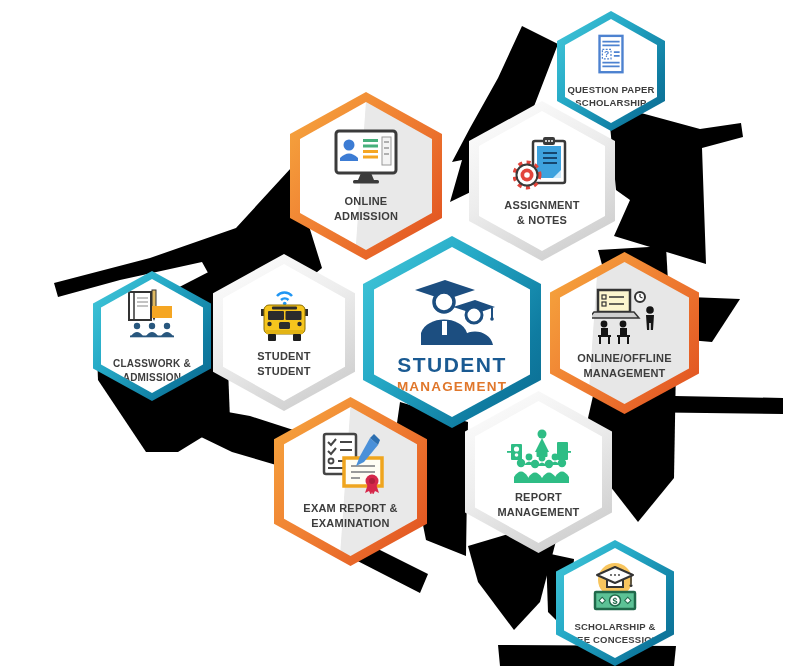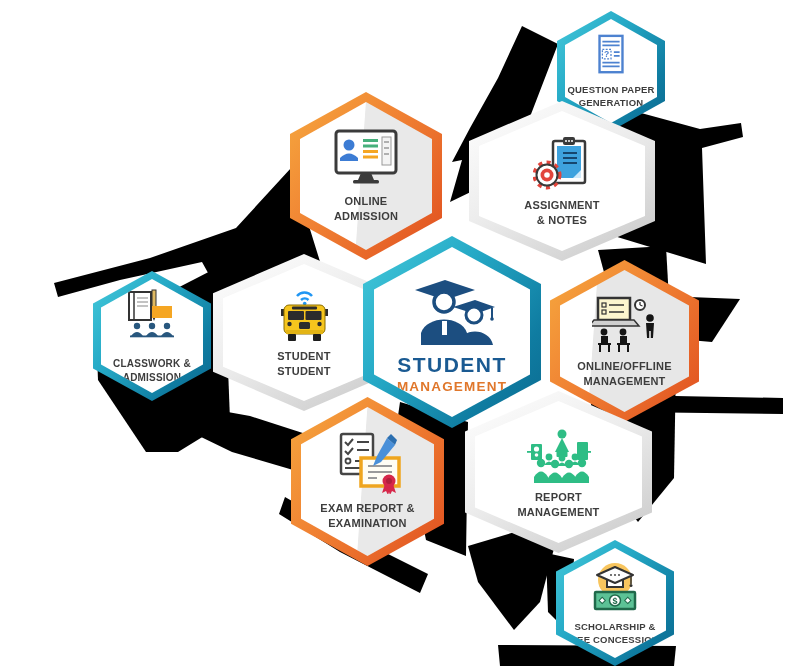--- a/index.html
+++ b/index.html
@@ -14,38 +14,38 @@
   }
   .hex-inner{
     position:absolute;inset:10px;background:#ffffff;
     clip-path:polygon(50% 0%,100% 25%,100% 75%,50% 100%,0% 75%,0% 25%);
     display:flex;flex-direction:column;align-items:center;justify-content:center;
     text-align:center;
   }
   .thin .hex-inner{inset:8px;}
   .b-teal{background:linear-gradient(128deg,#45cadb 0%,#25a9c6 38%,#0f7ca1 76%,#0b6a90 100%);}
   .b-orange{background:linear-gradient(128deg,#f6a93e 0%,#f08133 45%,#e04e1f 100%);}
-  .b-silver{background:linear-gradient(150deg,#ffffff 0%,#ededed 45%,#c7c7c7 100%);padding-left:40px;}
+  .b-silver{background:linear-gradient(150deg,#ffffff 0%,#ededed 45%,#c7c7c7 100%);}
   .split45{background:linear-gradient(94deg,#ffffff 46%,#e9e9e9 46.6%);}
   .split30{background:linear-gradient(94deg,#ffffff 27%,#e7e7e7 27.6%);}
   .lbl{font-weight:700;font-size:11px;line-height:1.35;color:#3d3d3d;letter-spacing:.2px;margin-top:7px;}
   .lbl span{display:block;}
   .lbl-s{font-size:9.5px;}
   .lbl-m{font-size:10px;margin-top:19px;}
   .icon{display:flex;align-items:center;justify-content:center;}
   
   .hx-qp{left:557px;top:11px;width:108px;height:120px;}
   .hx-oa{left:290px;top:92px;width:152px;height:168px;}
   .hx-an{left:469px;top:101px;width:146px;height:160px;}
   .hx-cw{left:93px;top:271px;width:118px;height:130px;}
   .hx-st{left:213px;top:254px;width:142px;height:157px;}
   .hx-sm{left:363px;top:236px;width:178px;height:192px;}
   .hx-sm .hex-inner{inset:11px;}
-  .hx-oo{left:550px;top:260px;width:149px;height:162px;}
-  .hx-er{left:291px;top:397px;width:153px;height:169px;}
+  .hx-oo{left:550px;top:252px;width:149px;height:162px;}
+  .hx-er{left:274px;top:397px;width:153px;height:169px;}
   .hx-em{left:465px;top:391px;width:147px;height:162px;}
   .hx-sc{left:556px;top:540px;width:118px;height:126px;}
   
   .ttl1{font-weight:700;font-size:21px;letter-spacing:1.5px;color:#1a5a92;margin-top:8px;}
   .ttl2{font-weight:700;font-size:13.5px;letter-spacing:1.2px;color:#e0772b;margin-top:2px;}
 </style>
 </head>
 <body>
 
 <div id="stage">
@@ -81,21 +81,21 @@
               <line x1="26" y1="24" x2="32" y2="24"></line>
             <line x1="14" y1="31" x2="32" y2="31"></line>
               <line x1="14" y1="35" x2="32" y2="35"></line>
           </g>
           <rect x="14" y="17" width="9" height="10" fill="none" stroke="#4d82d0" stroke-width="1.3" stroke-dasharray="2 1.5"></rect>
           <text x="18.5" y="25.5" font-size="9" font-weight="bold" fill="#4d82d0" text-anchor="middle">?</text>
         </svg>
       </div>
       <div class="lbl lbl-s">
         <span>QUESTION PAPER</span>
-        <span>GENERATION</span>
+        <span>SCHOLARSHIP</span>
       </div>
     </div>
   </div>
 
   <div class="hex hx-oa b-orange">
     <div class="hex-inner split45">
       <div class="icon">
         <svg width="66" height="58" viewBox="0 0 66 58">
           <rect x="3" y="2" width="60" height="42" rx="3" fill="#fff" stroke="#3b3b3b" stroke-width="3"></rect>
           <circle cx="16" cy="16" r="5.5" fill="#3c7cd4"></circle>

